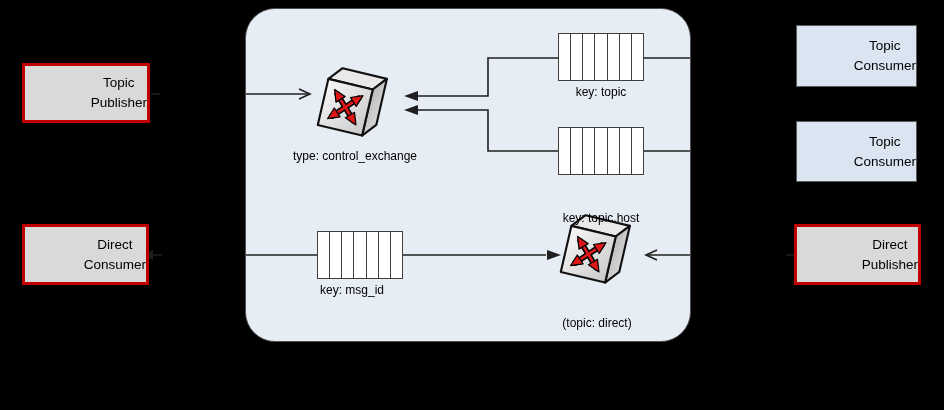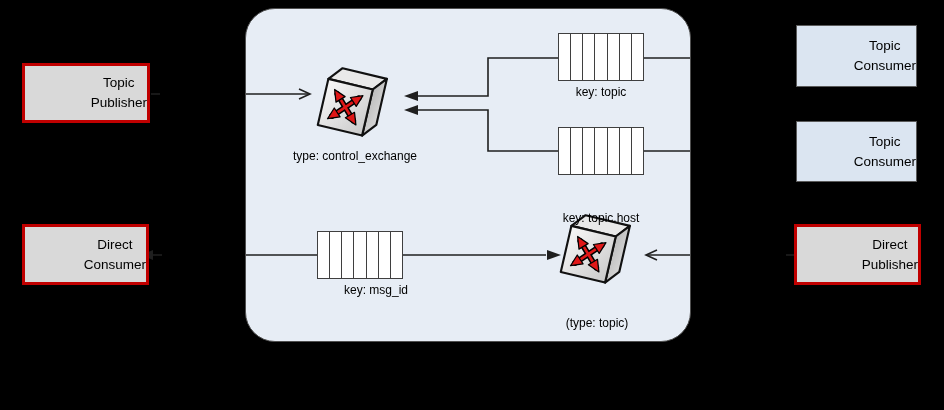--- a/index.html
+++ b/index.html
@@ -141,21 +141,21 @@
   </div>
 
   <svg class="exchange-svg" style="left:316px; top:57px;" viewBox="0 0 88 94">
     <use href="#exchange-icon-def"></use>
   </svg>
   <div class="dlabel" style="left:255px; top:147px; width:200px;">type: control_exchange</div>
 
   <svg class="exchange-svg" style="left:559px; top:204px;" viewBox="0 0 88 94">
     <use href="#exchange-icon-def"></use>
   </svg>
-  <div class="dlabel" style="left:497px; top:314px; width:200px;">(type: topic)</div>
+  <div class="dlabel" style="left:497px; top:314px; width:200px;">(topic: direct)</div>
 
   <div class="queue" style="left:558px; top:33px;">
       <span class="queue-cell"></span>
       <span class="queue-cell"></span>
       <span class="queue-cell"></span>
       <span class="queue-cell"></span>
       <span class="queue-cell"></span>
       <span class="queue-cell"></span>
       <span class="queue-cell"></span>
     </div>
@@ -174,15 +174,15 @@
 
   <div class="queue" style="left:317px; top:231px;">
       <span class="queue-cell"></span>
       <span class="queue-cell"></span>
       <span class="queue-cell"></span>
       <span class="queue-cell"></span>
       <span class="queue-cell"></span>
       <span class="queue-cell"></span>
       <span class="queue-cell"></span>
     </div>
-  <div class="dlabel" style="left:316px; top:281px; width:120px;">key: msg_id</div>
+  <div class="dlabel" style="left:292px; top:281px; width:120px;">key: msg_id</div>
 
 </div>
 
 </body></html>

